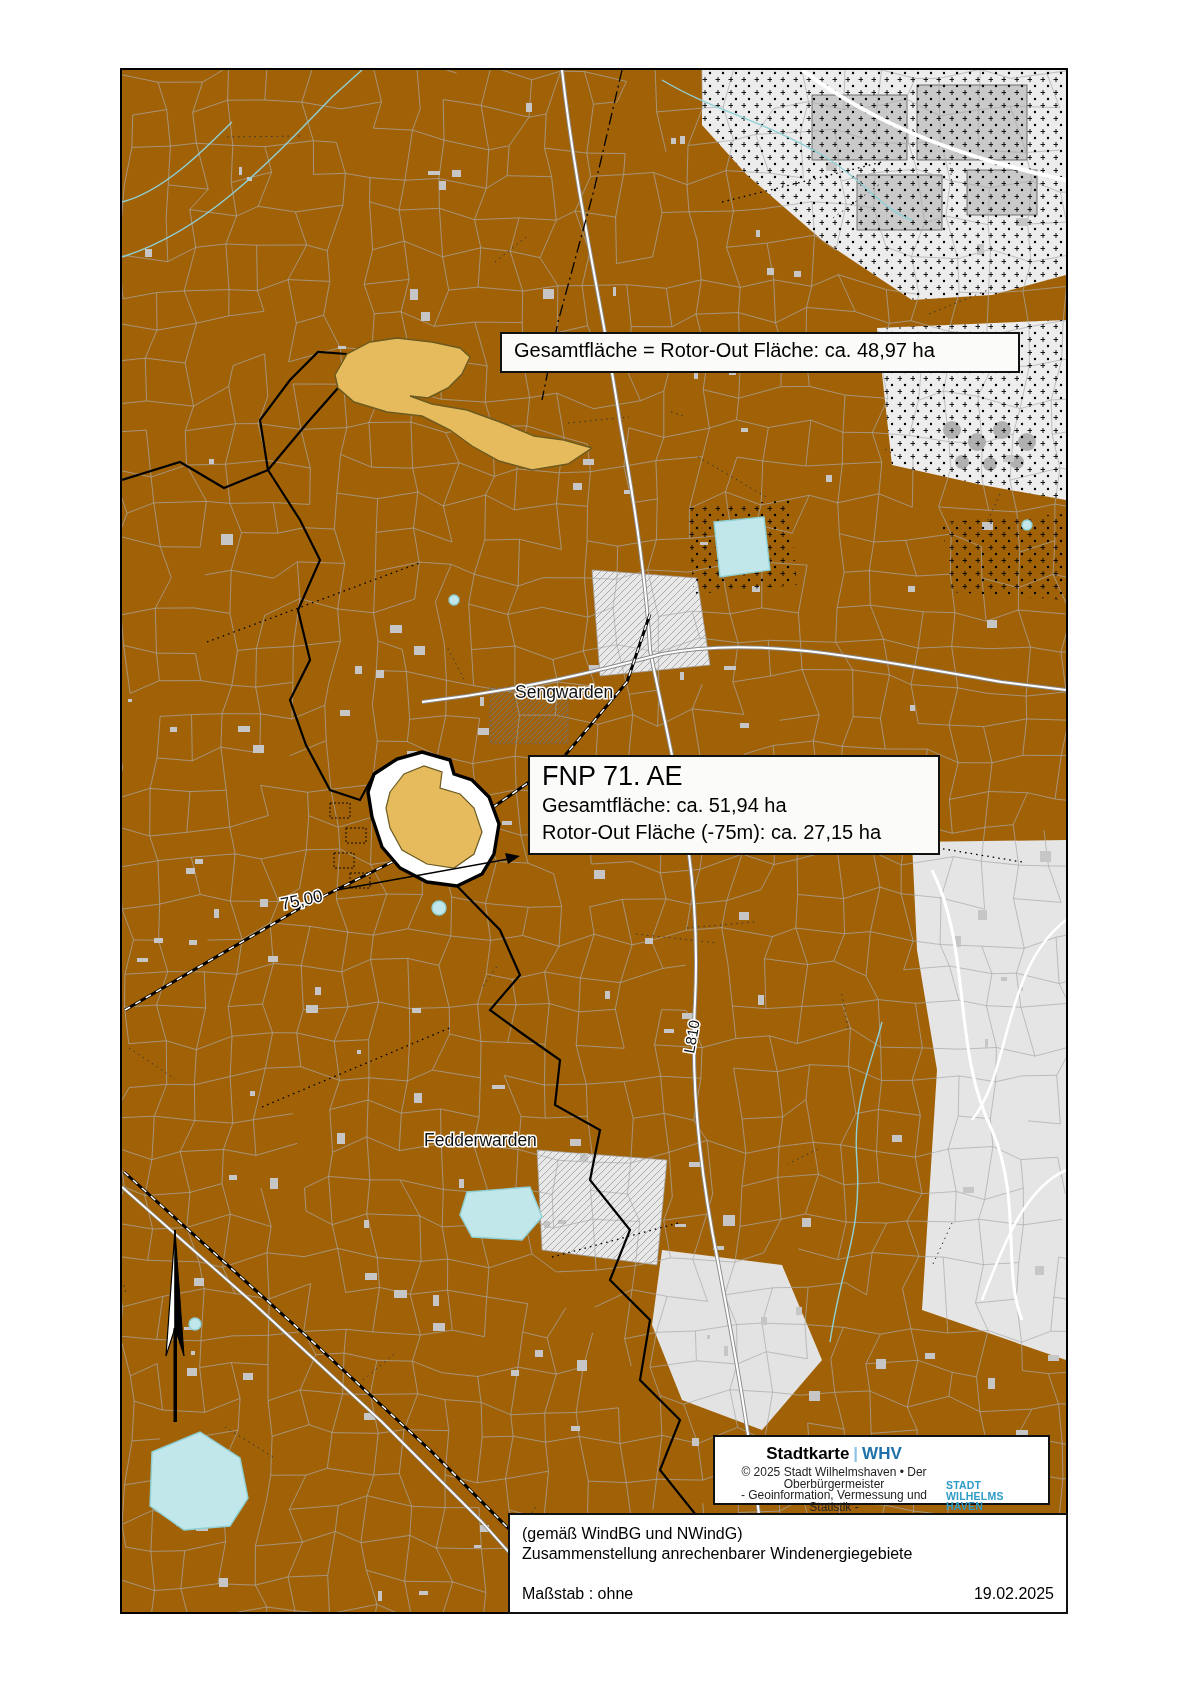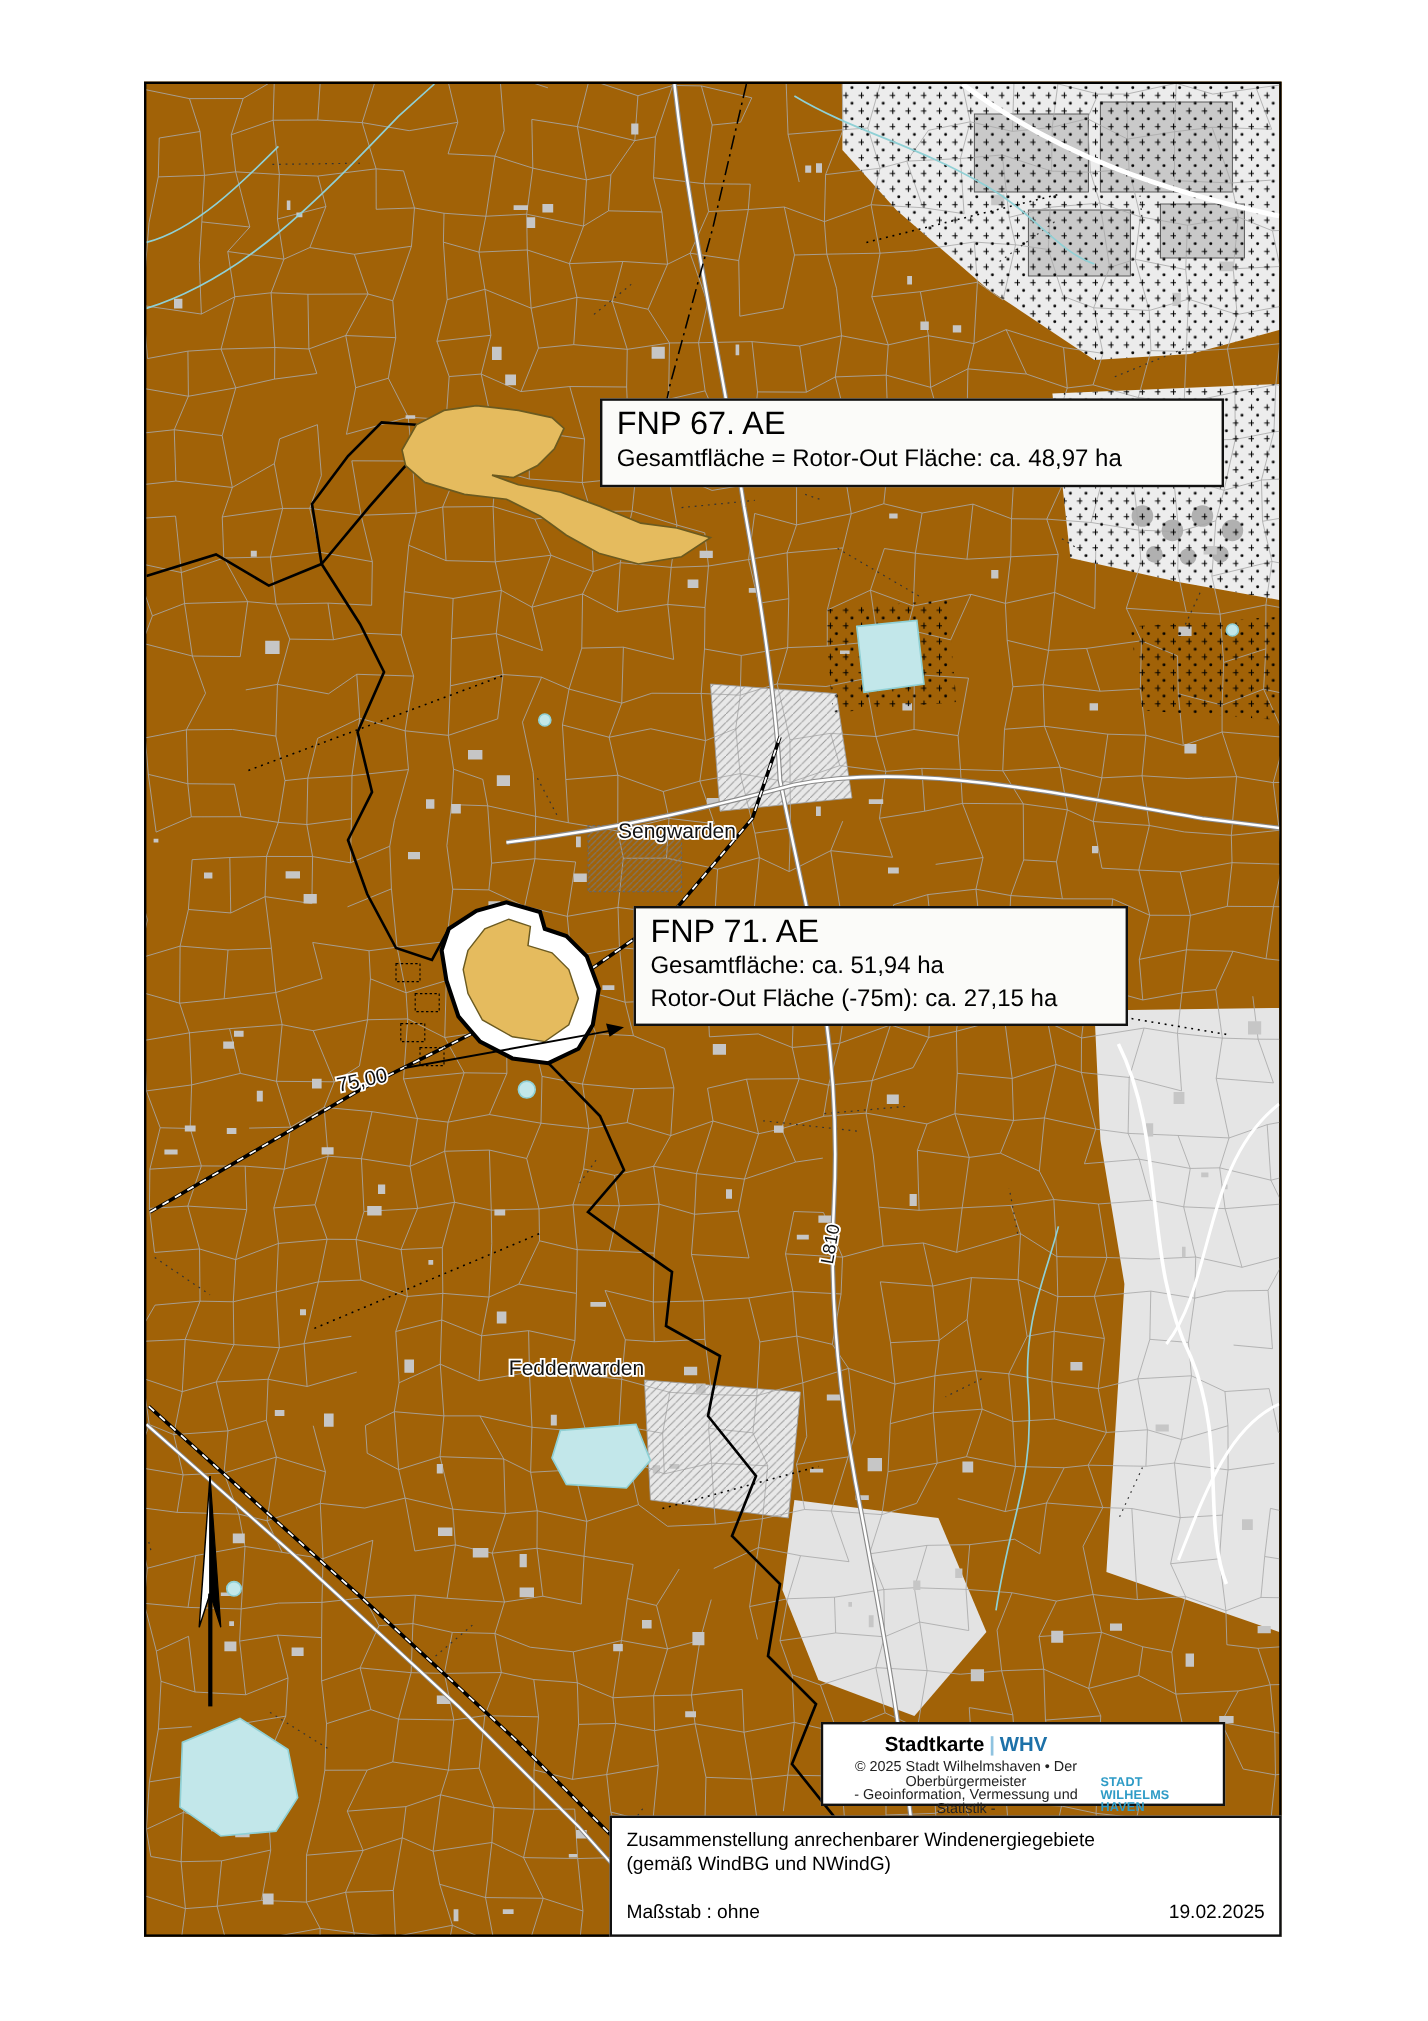--- a/index.html
+++ b/index.html
@@ -7,21 +7,21 @@
         font-family:"Liberation Sans",sans-serif;color:#000;}
   .map-frame{position:absolute;left:120px;top:68px;width:948px;height:1546px;
         border:2px solid #000;box-sizing:border-box;background:#a16207;}
   .map-frame svg{position:absolute;left:0;top:0;}
   .anno{position:absolute;background:#fbfbf9;border:2px solid #111;box-sizing:border-box;
         padding:3px 12px 8px 12px;}
   .anno .t{font-size:27px;line-height:1.2;}
   .anno .l{font-size:20px;line-height:1.32;}
   #fnp67-box{left:500px;top:332px;width:520px;}
   #fnp71-box{left:528px;top:755px;width:412px;}
-  .attr-box{position:absolute;left:684px;top:1435px;width:337px;height:70px;background:#fff;
+  .attr-box{position:absolute;left:713px;top:1435px;width:337px;height:70px;background:#fff;
         border:2px solid #111;box-sizing:border-box;display:flex;gap:1px;
         padding:7px 6px 3px 8px;}
   .attr-left{flex:1;text-align:center;}
   .brand{font-size:17px;font-weight:bold;color:#000;}
   .brand .sep{color:#8fc3e0;margin:0 4px;}
   .brand .whv{color:#1d71a8;}
   .copy{font-size:12px;line-height:11.5px;color:#222;margin-top:3px;}
   .logo{width:96px;font-weight:bold;font-size:10.5px;line-height:10.5px;
         letter-spacing:.2px;color:#2e9bc6;margin-top:36px;}
   .title-block{position:absolute;left:508px;top:1513px;width:560px;height:101px;
@@ -159,21 +159,20 @@
 
       <g>
         <polygon points="53,1160 44,1286 53,1258" fill="#fff" stroke="#000" stroke-width="1.2"></polygon>
         <polygon points="53,1160 62,1286 53,1258" fill="#000" stroke="#000" stroke-width="1"></polygon>
         <rect x="51.5" y="1258" width="3.5" height="94" fill="#000"></rect>
       </g>
     </svg>
   </div>
 
   <div class="anno" id="fnp67-box">
-    <div class="t">FNP 67. AE</div>
     <div class="l">Gesamtfläche = Rotor-Out Fläche: ca. 48,97 ha</div>
   </div>
 
   <div class="anno" id="fnp71-box">
     <div class="t">FNP 71. AE</div>
     <div class="l">Gesamtfläche: ca. 51,94 ha</div>
     <div class="l">Rotor-Out Fläche (-75m): ca. 27,15 ha</div>
   </div>
 
   <div class="attr-box">
@@ -194,21 +193,21 @@
         <path d="M0 8 C20 0 45 14 96 2" fill="none" stroke="#9fd0e8" stroke-width="1.2"></path>
         <path d="M0 13 C25 5 50 17 96 8" fill="none" stroke="#5fb0d6" stroke-width="1.2"></path>
         <path d="M0 18 C28 12 55 22 96 14" fill="none" stroke="#2e8fc0" stroke-width="1.2"></path>
         <path d="M0 23 C30 17 60 27 96 20" fill="none" stroke="#176a9e" stroke-width="1.2"></path>
       </svg>
     </div>
   </div>
 
   <div class="title-block">
     <div class="tb-title">
+      <div>(gemäß WindBG und NWindG)</div>
       <div>Zusammenstellung anrechenbarer Windenergiegebiete</div>
-      <div>(gemäß WindBG und NWindG)</div>
     </div>
     <div class="tb-bottom">
       <span>Maßstab : ohne</span>
       <span>19.02.2025</span>
     </div>
   </div>
 </div>
 
 </body></html>

